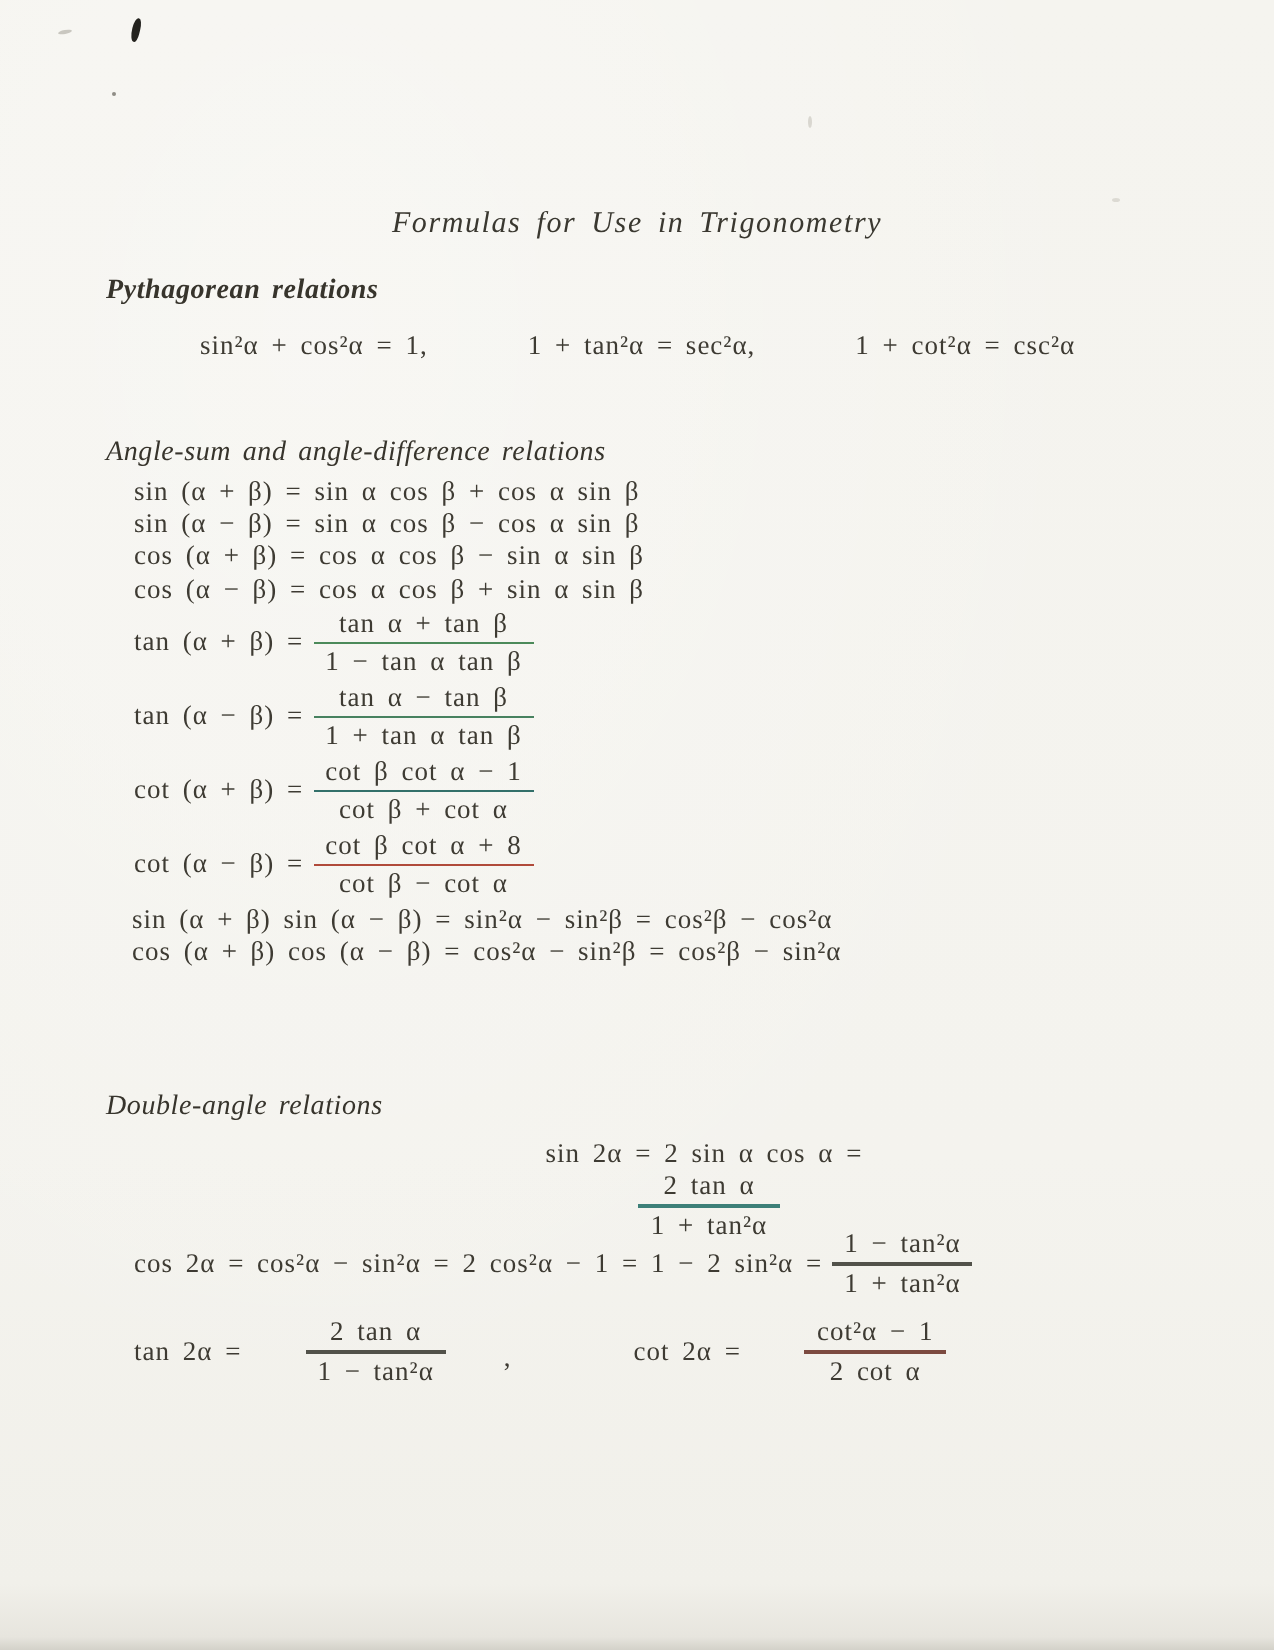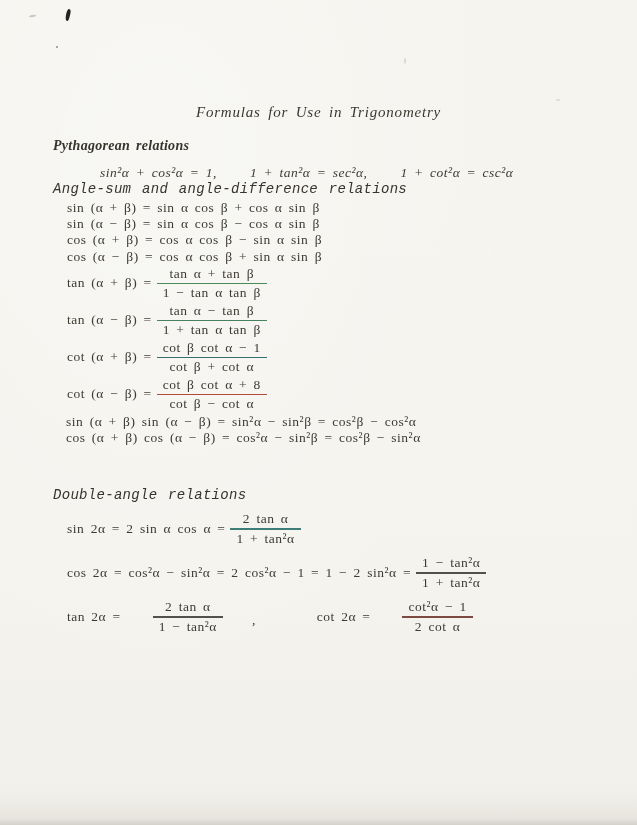--- a/index.html
+++ b/index.html
@@ -26,39 +26,39 @@
     text-align:center;
     font-size:15px;font-style:italic;font-weight:normal;
     letter-spacing:.8px;word-spacing:3px;color:#3a3830;
   }
   .sec-heading{
     margin:0 0 0 53px;
     font-size:14px;font-style:italic;font-weight:normal;
     letter-spacing:.3px;word-spacing:2px;color:#37342c;
   }
   .h-pyth{margin-top:17px;font-weight:bold;}
-  .h-angle{font-family:Liberation Mono, monospace;}
-  .h-double{margin-top:41px;font-family:Liberation Mono, monospace;}
+  .h-angle{margin-top:38px;}
+  .h-double{margin-top:62px;}
 
   .math{font-size:13.5px;letter-spacing:.5px;word-spacing:2.5px;white-space:nowrap;}
 
-  .pyth-row{display:flex;gap:33px;margin:11px 0 0 100px;font-style:italic;}
+  .pyth-row{display:flex;gap:50px;margin:11px 0 0 100px;}
 
   .plain-lines{margin:3px 0 0 67px;}
   .plain-lines .line{line-height:16.2px;}
   .product-lines{margin:1px 0 0 66px;}
 
   .frac-row{display:flex;align-items:center;padding-left:67px;}
   .as-frac{height:37px;}
   .as-frac:first-of-type{margin-top:8px;}
   .frac{display:inline-flex;flex-direction:column;align-items:center;margin-left:5px;vertical-align:middle;}
   .frac .num,.frac .den{padding:0 6px;line-height:16px;}
   .frac .bar{align-self:stretch;height:1.5px;background:#4a4a44;margin:1px 0;}
 
-  .row-sin2{height:38px;margin-top:7px;}
+  .row-sin2{height:38px;margin-top:7px;flex-direction:column;}
   .row-cos2{height:44px;margin-top:3px;}
   .row-tan2{height:40px;margin-top:2px;gap:27px;}
   .sep{align-self:flex-end;margin:0 0 9px 2px;}
   .second-eq{margin-left:34px;}
 </style>
 </head>
 <body>
 
 <div class="page">
 

